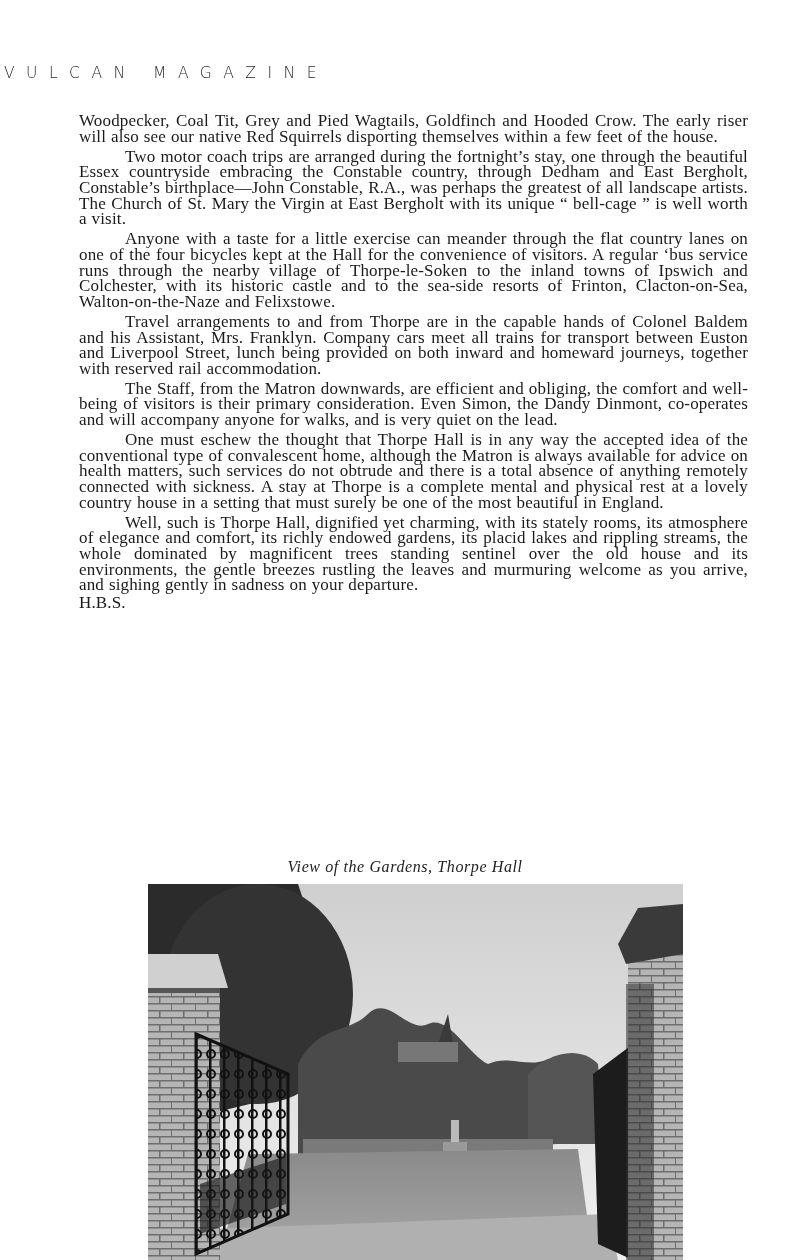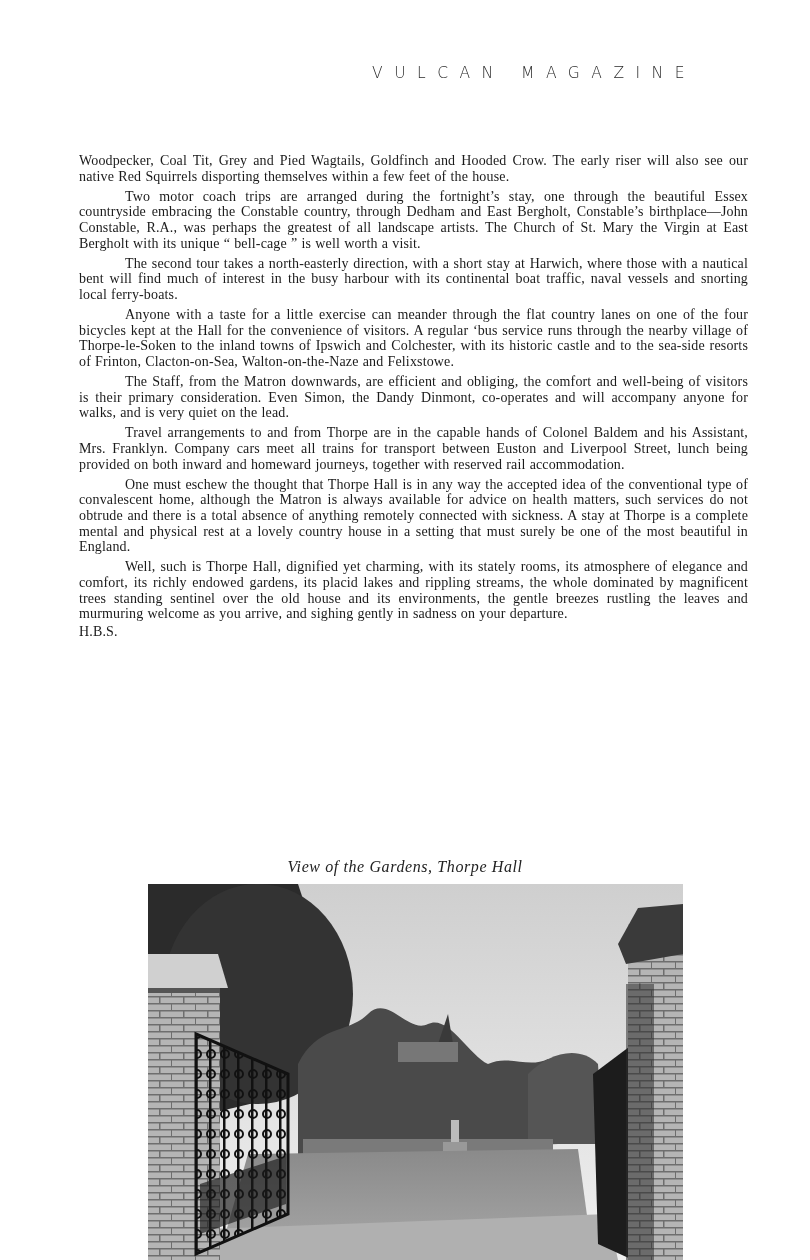--- a/index.html
+++ b/index.html
@@ -4,29 +4,29 @@
 <style>
   html, body { margin: 0; padding: 0; }
   body {
     width: 810px; height: 1260px; overflow: hidden;
     background: #ffffff; position: relative;
     font-family: "Liberation Serif", "DejaVu Serif", serif;
     color: #1a1a1a;
   }
   .running-head {
     position: absolute; top: 64px; left: 0; width: 696px;
-    text-align: right;
+    text-align: left;
     font-family: "DejaVu Sans", "Liberation Sans", sans-serif;
     font-size: 15.5px; letter-spacing: 11.5px; font-weight: 300;
     color: #2a2a2a; padding-left: 4px; box-sizing: border-box;
   }
   .article {
     position: absolute; top: 113px; left: 79px; width: 669px;
-    font-size: 14px; line-height: 15.6px;
-    text-align: justify; letter-spacing: 0.15px; word-spacing: 0.5px; margin-top: 40px;
+    font-size: 17px; line-height: 15.6px;
+    text-align: justify; letter-spacing: 0.15px; word-spacing: 0.5px;
   }
   .article p { margin: 0 0 4.6px 0; text-indent: 46px; }
   .article p.first { text-indent: 0; }
   .signature { text-align: left; margin: 2px 0 0 0; }
   .caption {
     position: absolute; top: 858px; left: 0; width: 810px;
     text-align: center; font-style: italic; font-size: 16px; letter-spacing: 0.6px;
     color: #222;
   }
   .photo {
@@ -36,24 +36,23 @@
   .photo svg { display: block; }
 </style>
 </head>
 <body>
 
 <div class="running-head">VULCAN MAGAZINE</div>
 
 <div class="article">
   <p class="first">Woodpecker, Coal Tit, Grey and Pied Wagtails, Goldfinch and Hooded Crow. The early riser will also see our native Red Squirrels disporting themselves within a few feet of the house.</p>
   <p>Two motor coach trips are arranged during the fortnight’s stay, one through the beautiful Essex countryside embracing the Constable country, through Dedham and East Bergholt, Constable’s birthplace—John Constable, R.A., was perhaps the greatest of all landscape artists. The Church of St. Mary the Virgin at East Bergholt with its unique “ bell-cage ” is well worth a visit.</p>
-  <p>The second tour takes a north-easterly direction, with a short stay at Harwich, where those with a nautical bent will find much of interest in the busy harbour with its continental boat traffic, naval vessels and snorting local ferry-boats.</p>
   <p>Anyone with a taste for a little exercise can meander through the flat country lanes on one of the four bicycles kept at the Hall for the convenience of visitors. A regular ‘bus service runs through the nearby village of Thorpe-le-Soken to the inland towns of Ipswich and Colchester, with its historic castle and to the sea-side resorts of Frinton, Clacton-on-Sea, Walton-on-the-Naze and Felixstowe.</p>
+  <p>Travel arrangements to and from Thorpe are in the capable hands of Colonel Baldem and his Assistant, Mrs. Franklyn. Company cars meet all trains for transport between Euston and Liverpool Street, lunch being provided on both inward and homeward journeys, together with reserved rail accommodation.</p>
   <p>The Staff, from the Matron downwards, are efficient and obliging, the comfort and well-being of visitors is their primary consideration. Even Simon, the Dandy Dinmont, co-operates and will accompany anyone for walks, and is very quiet on the lead.</p>
-  <p>Travel arrangements to and from Thorpe are in the capable hands of Colonel Baldem and his Assistant, Mrs. Franklyn. Company cars meet all trains for transport between Euston and Liverpool Street, lunch being provided on both inward and homeward journeys, together with reserved rail accommodation.</p>
   <p>One must eschew the thought that Thorpe Hall is in any way the accepted idea of the conventional type of convalescent home, although the Matron is always available for advice on health matters, such services do not obtrude and there is a total absence of anything remotely connected with sickness. A stay at Thorpe is a complete mental and physical rest at a lovely country house in a setting that must surely be one of the most beautiful in England.</p>
   <p style="margin-bottom:0">Well, such is Thorpe Hall, dignified yet charming, with its stately rooms, its atmosphere of elegance and comfort, its richly endowed gardens, its placid lakes and rippling streams, the whole dominated by magnificent trees standing sentinel over the old house and its environments, the gentle breezes rustling the leaves and murmuring welcome as you arrive, and sighing gently in sadness on your departure.</p>
   <div class="signature">H.B.S.</div>
 </div>
 
 <div class="caption">View of the Gardens, Thorpe Hall</div>
 
 <div class="photo">
   <svg width="535" height="376" viewBox="0 0 535 376" xmlns="http://www.w3.org/2000/svg">
     <defs>

